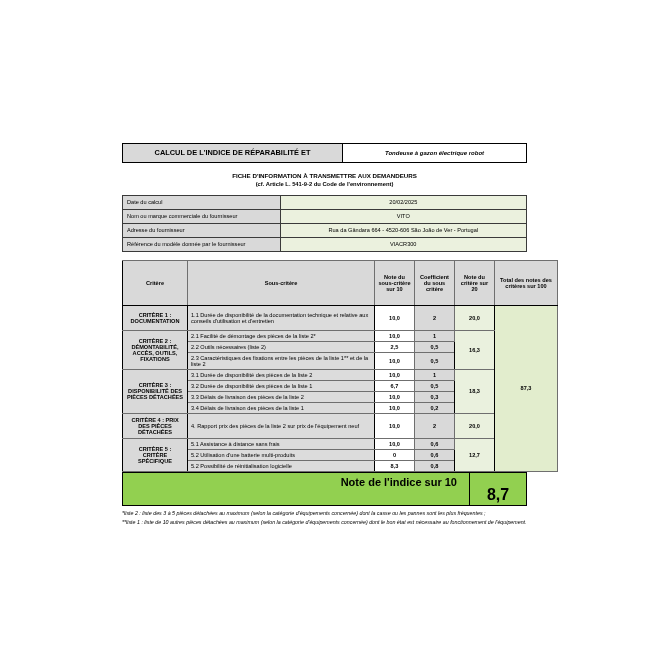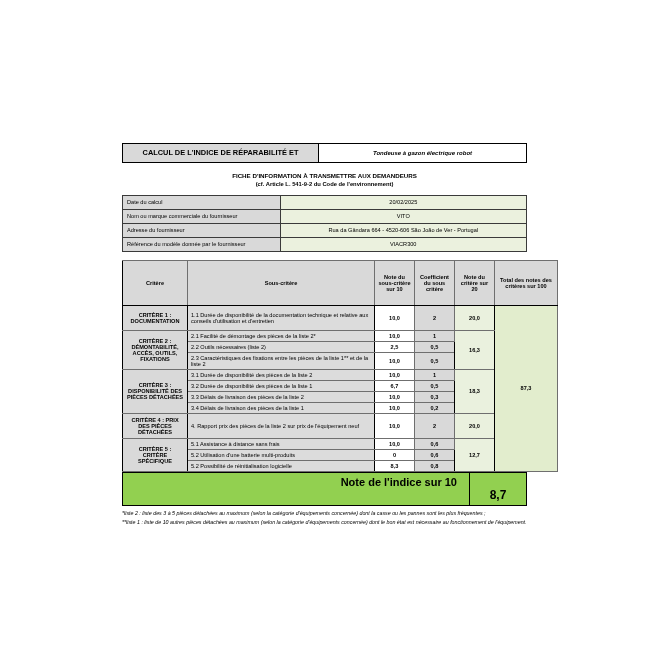--- a/index.html
+++ b/index.html
@@ -6,21 +6,21 @@
   body{
     width:650px;height:650px;background:#ffffff;overflow:hidden;
     font-family:"Liberation Sans", sans-serif;color:#000;
     position:relative;
   }
   .doc{position:absolute;left:122px;top:143px;width:405px;}
 
   
   .hdr{display:flex;border:1.6px solid #000;}
   .hdr-title{
-    width:196px;background:#d9d9d9;border-right:1.6px solid #000;
+    width:220px;background:#d9d9d9;border-right:1.6px solid #000;
     text-align:center;font-weight:bold;font-size:7.4px;line-height:1.6;
     padding:3px 0;box-sizing:border-box;
   }
   .hdr-product{
     flex:1;display:flex;align-items:center;justify-content:center;
     font-style:italic;font-weight:600;font-size:6px;padding:2px;
     background:#fff;
   }
 
   
@@ -56,21 +56,21 @@
   .row-tall td{height:20px;}
 
   
   .final-bar{display:flex;border:1.8px solid #000;border-top-width:1.6px;background:#92d050;}
   .final-label{
     flex:1;text-align:right;padding:3px 12px 17px 2px;font-weight:bold;font-size:11px;
     border-right:1.6px solid #000;box-sizing:border-box;
   }
   .final-score{
     width:56px;display:flex;align-items:center;justify-content:center;
-    font-weight:bold;font-size:12px;margin-top:12px;
+    font-weight:bold;font-size:16px;margin-top:12px;
   }
 
   
   .footnotes{margin-top:3px;font-style:italic;font-size:5.3px;line-height:1.65;}
 </style>
 </head>
 <body>
 
 <div class="doc">
 

